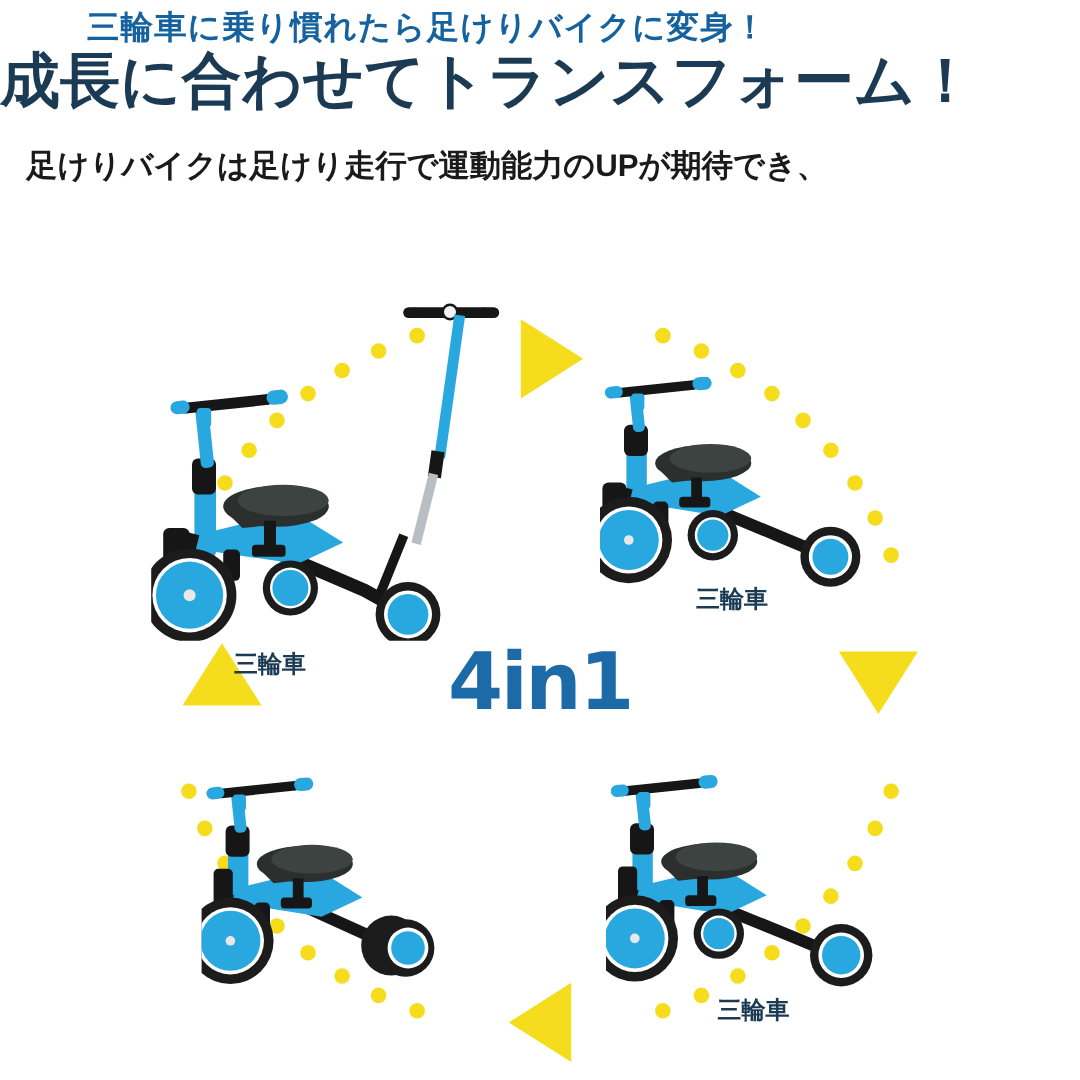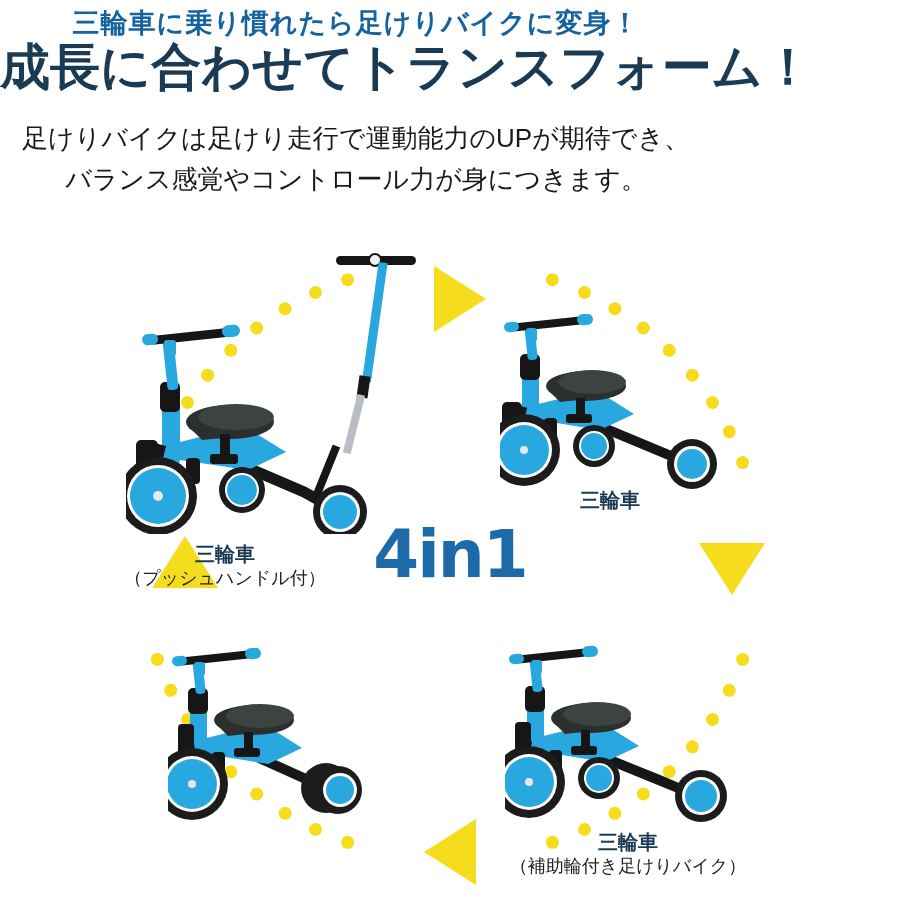--- a/index.html
+++ b/index.html
@@ -13,36 +13,36 @@
   .header{position:absolute;left:0;top:0;width:712px;text-align:center;}
   .subhead{
     font-size:27px;font-weight:bold;color:#15629e;letter-spacing:1px;
     margin-top:8px;line-height:1.15;white-space:nowrap;
   }
   .headline{
     font-size:50px;font-weight:bold;color:#1b3a53;letter-spacing:0px;
     margin-top:2px;line-height:1.05;white-space:nowrap;
   }
   .lead{
-    margin-top:24px;font-size:26px;color:#1a1a1a;line-height:1.58;font-weight:400;
+    margin-top:24px;font-size:26px;color:#1a1a1a;line-height:1.58;font-weight:700;
   }
   .lead div{white-space:nowrap;}
 
   
   .diagram{position:absolute;left:0;top:236px;width:900px;height:664px;}
   .ring{position:absolute;left:0;top:0;width:900px;height:664px;}
 
   .arrow{position:absolute;width:0;height:0;}
   .arrow-right{border-top:33px solid transparent;border-bottom:33px solid transparent;border-left:52px solid #f5dd1e;}
   .arrow-left{border-top:33px solid transparent;border-bottom:33px solid transparent;border-right:52px solid #f5dd1e;}
   .arrow-down{border-left:33px solid transparent;border-right:33px solid transparent;border-top:52px solid #f5dd1e;}
   .arrow-up{border-left:33px solid transparent;border-right:33px solid transparent;border-bottom:52px solid #f5dd1e;}
 
   .logo4in1{
-    position:absolute;left:350px;top:280px;width:200px;text-align:center;
+    position:absolute;left:350px;top:294px;width:200px;text-align:center;
     font-size:66px;font-weight:bold;color:#1c6aa8;letter-spacing:-2px;
     font-family:"DejaVu Sans",sans-serif;
   }
 
   .label{position:absolute;text-align:center;color:#1b3a53;}
   .label .l1{font-size:20px;font-weight:bold;white-space:nowrap;line-height:1.25;}
   .label .l2{font-size:18px;font-weight:400;color:#222;white-space:nowrap;line-height:1.3;}
 
   .bike{position:absolute;}
   .bike svg{display:block;}
@@ -50,21 +50,20 @@
 </head>
 <body>
 
 <div class="page">
 
   <div class="header">
     <div class="subhead">三輪車に乗り慣れたら足けりバイクに変身！</div>
     <div class="headline">成長に合わせてトランスフォーム！</div>
     <div class="lead">
       <div>足けりバイクは足けり走行で運動能力のUPが期待でき、</div>
-      <div>バランス感覚やコントロール力が身につきます。</div>
     </div>
   </div>
 
   <div class="diagram">
 
     <svg class="ring" viewBox="0 0 900 664">
       <g id="ring-dots" fill="#f5dd1e">
           <circle cx="742.6" cy="423.4" r="6.5" fill="#f5dd1e"></circle>
           <circle cx="729.3" cy="454.3" r="6.5" fill="#f5dd1e"></circle>
           <circle cx="712.5" cy="483.5" r="6.5" fill="#f5dd1e"></circle>
@@ -293,28 +292,26 @@
         <g>
           <circle cx="196" cy="152" r="26" fill="#1c1c1c"></circle>
           <circle cx="196" cy="152" r="19" fill="#ffffff"></circle>
           <circle cx="196" cy="152" r="16" fill="#29a8e0"></circle>
         </g>
       </svg>
     </div>
 
     <div class="label" style="left:100px;top:306px;width:250px;">
       <div class="l1">三輪車</div>
-      <div class="l2">（プッシュハンドル付）</div>
     </div>
 
     <div class="label" style="left:505px;top:252px;width:210px;">
       <div class="l1">三輪車</div>
       <div class="l2"></div>
     </div>
 
 
     <div class="label" style="left:478px;top:594px;width:300px;">
       <div class="l1">三輪車</div>
-      <div class="l2">（補助輪付き足けりバイク）</div>
     </div>
 
   </div>
 </div>
 
 </body></html>

